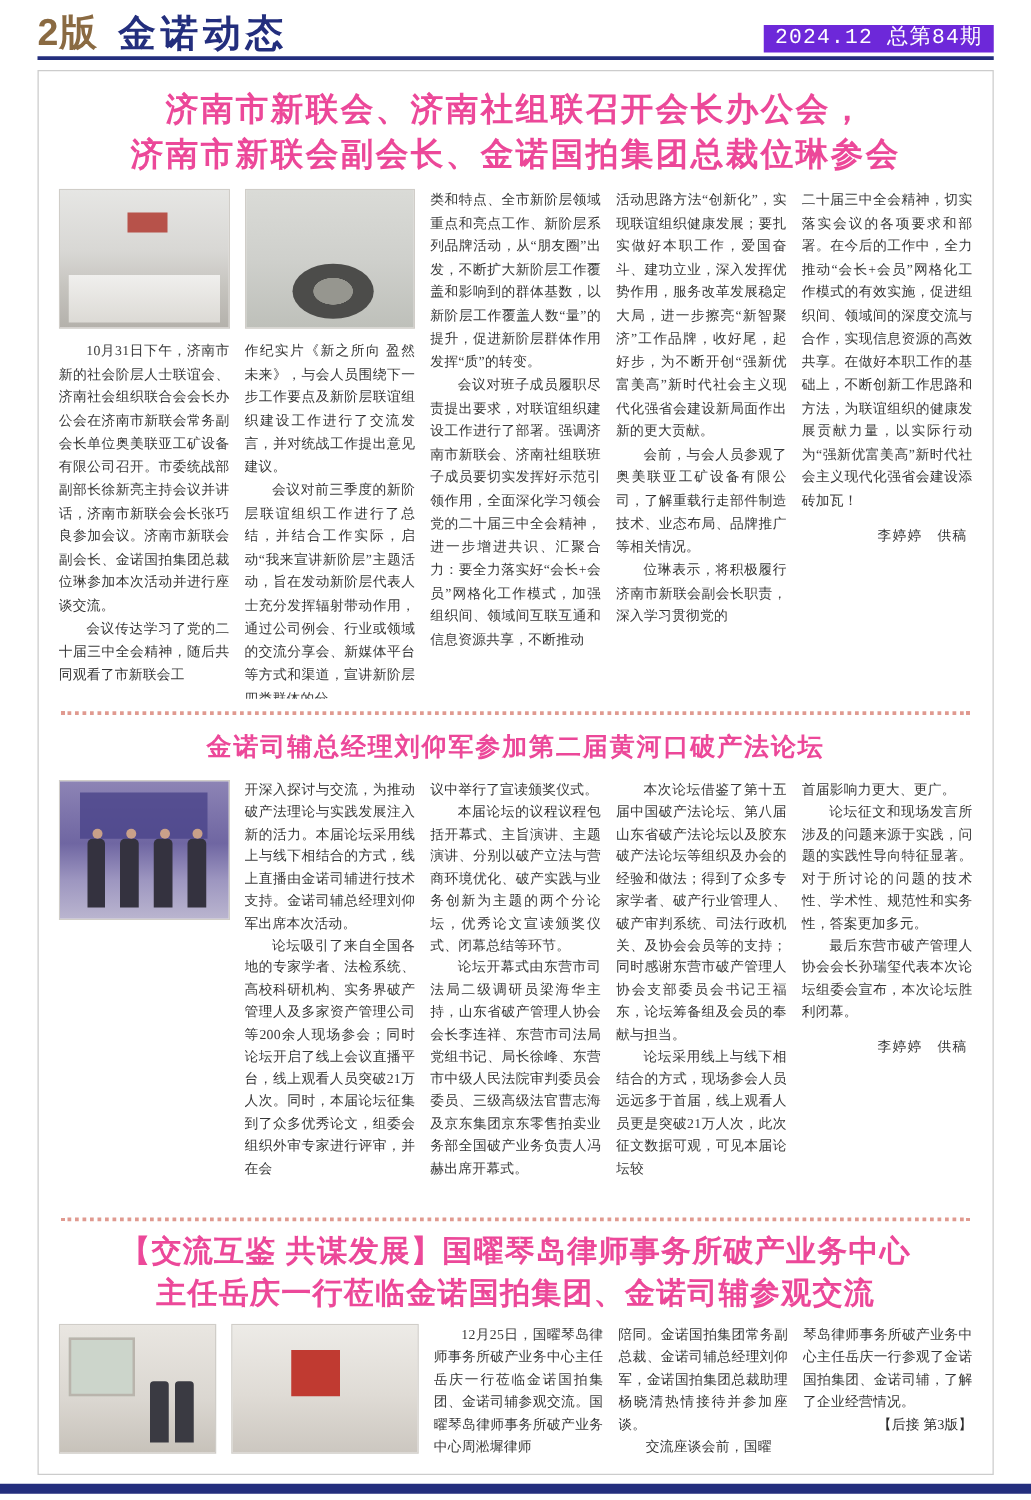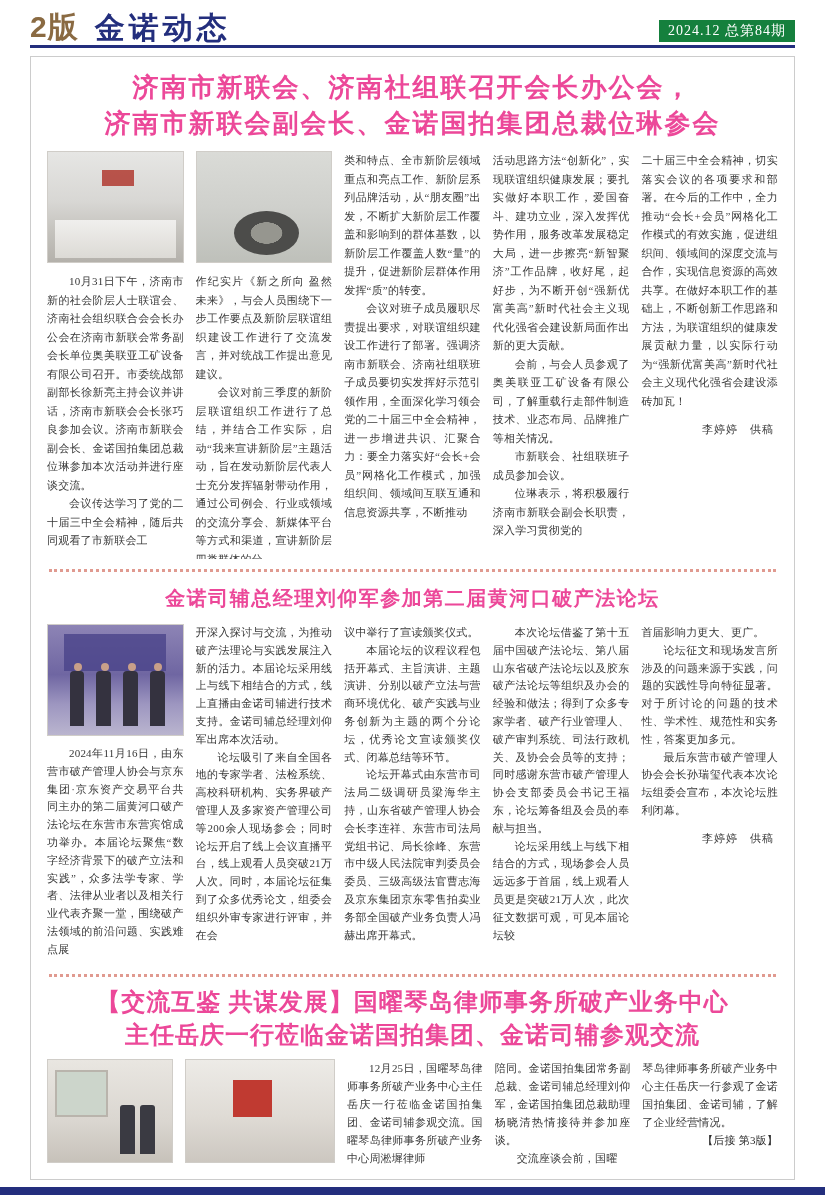--- a/index.html
+++ b/index.html
@@ -4,21 +4,21 @@
 <style>
   * { box-sizing: border-box; margin: 0; padding: 0; }
   html,body { width: 825px; background:#ffffff; }
   body { font-family: "Liberation Serif", "DejaVu Serif", serif; color:#383838; }
   .page { position:relative; width:825px; height:1200px; background:#fff; overflow:hidden; }
 
   
   .header { display:flex; align-items:flex-end; padding:10px 30px 0 30px; height:42px; }
   .page-label { font-family:"Liberation Sans",sans-serif; font-weight:900; font-size:30px; line-height:30px; color:#8a6a42; letter-spacing:1px; }
   .masthead { font-family:"Liberation Sans",sans-serif; font-weight:900; font-size:30px; line-height:28px; color:#232e7d; margin-left:16px; letter-spacing:4px; }
-  .issue-badge { margin-left:auto; background:#15803d; color:#fff; font-family:Liberation Serif, serif; font-size:14px; line-height:12px; padding:5px 9px; letter-spacing:1px; }
+  .issue-badge { margin-left:auto; background:#6d28d9; color:#fff; font-family:Liberation Mono, monospace; font-size:17px; line-height:12px; padding:5px 9px; letter-spacing:1px; }
   .header-rule { height:3px; background:#232e7d; margin:3px 30px 0 30px; }
 
   
   .content { margin:8px 30px 0 30px; border:1px solid #cccccc; height:1124px; padding:12px 16px 6px 16px; overflow:hidden; background:#fff; }
 
   
   .a-title { text-align:center; color:#ec4899; font-family:"Liberation Sans",sans-serif; font-weight:900; }
   .t1 { font-size:26px; line-height:36px; letter-spacing:2px; margin-bottom:10px; }
   .t2 { font-size:20px; line-height:36px; letter-spacing:1.5px; margin-bottom:8px; }
   .t3 { font-size:24px; line-height:33px; letter-spacing:1px; margin-bottom:8px; }
@@ -96,21 +96,20 @@
         <p>作纪实片《新之所向 盈然未来》，与会人员围绕下一步工作要点及新阶层联谊组织建设工作进行了交流发言，并对统战工作提出意见建议。</p>
         <p class="ind">会议对前三季度的新阶层联谊组织工作进行了总结，并结合工作实际，启动“我来宣讲新阶层”主题活动，旨在发动新阶层代表人士充分发挥辐射带动作用，通过公司例会、行业或领域的交流分享会、新媒体平台等方式和渠道，宣讲新阶层四类群体的分</p>
       </div>
       <div class="col">
         <p>类和特点、全市新阶层领域重点和亮点工作、新阶层系列品牌活动，从“朋友圈”出发，不断扩大新阶层工作覆盖和影响到的群体基数，以新阶层工作覆盖人数“量”的提升，促进新阶层群体作用发挥“质”的转变。</p>
         <p class="ind">会议对班子成员履职尽责提出要求，对联谊组织建设工作进行了部署。强调济南市新联会、济南社组联班子成员要切实发挥好示范引领作用，全面深化学习领会党的二十届三中全会精神，进一步增进共识、汇聚合力：要全力落实好“会长+会员”网格化工作模式，加强组织间、领域间互联互通和信息资源共享，不断推动</p>
       </div>
       <div class="col">
         <p>活动思路方法“创新化”，实现联谊组织健康发展；要扎实做好本职工作，爱国奋斗、建功立业，深入发挥优势作用，服务改革发展稳定大局，进一步擦亮“新智聚济”工作品牌，收好尾，起好步，为不断开创“强新优富美高”新时代社会主义现代化强省会建设新局面作出新的更大贡献。</p>
         <p class="ind">会前，与会人员参观了奥美联亚工矿设备有限公司，了解重载行走部件制造技术、业态布局、品牌推广等相关情况。</p>
-        <p class="ind">市新联会、社组联班子成员参加会议。</p>
         <p class="ind">位琳表示，将积极履行济南市新联会副会长职责，深入学习贯彻党的</p>
       </div>
       <div class="col">
         <p>二十届三中全会精神，切实落实会议的各项要求和部署。在今后的工作中，全力推动“会长+会员”网格化工作模式的有效实施，促进组织间、领域间的深度交流与合作，实现信息资源的高效共享。在做好本职工作的基础上，不断创新工作思路和方法，为联谊组织的健康发展贡献力量，以实际行动为“强新优富美高”新时代社会主义现代化强省会建设添砖加瓦！</p>
         <p class="byline">李婷婷　供稿</p>
       </div>
     </div>
 
     <div class="sep"></div>
 
@@ -118,21 +117,20 @@
 
     <div class="cols row-a2">
       <div class="col">
         <div class="photo ph-stage">
           <div class="backdrop"></div>
           <div class="fig f1"></div>
           <div class="fig f2"></div>
           <div class="fig f3"></div>
           <div class="fig f4"></div>
         </div>
-        <p class="ind">2024年11月16日，由东营市破产管理人协会与京东集团·京东资产交易平台共同主办的第二届黄河口破产法论坛在东营市东营宾馆成功举办。本届论坛聚焦“数字经济背景下的破产立法和实践”，众多法学专家、学者、法律从业者以及相关行业代表齐聚一堂，围绕破产法领域的前沿问题、实践难点展</p>
       </div>
       <div class="col">
         <p>开深入探讨与交流，为推动破产法理论与实践发展注入新的活力。本届论坛采用线上与线下相结合的方式，线上直播由金诺司辅进行技术支持。金诺司辅总经理刘仰军出席本次活动。</p>
         <p class="ind">论坛吸引了来自全国各地的专家学者、法检系统、高校科研机构、实务界破产管理人及多家资产管理公司等200余人现场参会；同时论坛开启了线上会议直播平台，线上观看人员突破21万人次。同时，本届论坛征集到了众多优秀论文，组委会组织外审专家进行评审，并在会</p>
       </div>
       <div class="col">
         <p>议中举行了宣读颁奖仪式。</p>
         <p class="ind">本届论坛的议程议程包括开幕式、主旨演讲、主题演讲、分别以破产立法与营商环境优化、破产实践与业务创新为主题的两个分论坛，优秀论文宣读颁奖仪式、闭幕总结等环节。</p>
         <p class="ind">论坛开幕式由东营市司法局二级调研员梁海华主持，山东省破产管理人协会会长李连祥、东营市司法局党组书记、局长徐峰、东营市中级人民法院审判委员会委员、三级高级法官曹志海及京东集团京东零售拍卖业务部全国破产业务负责人冯赫出席开幕式。</p>
       </div>

